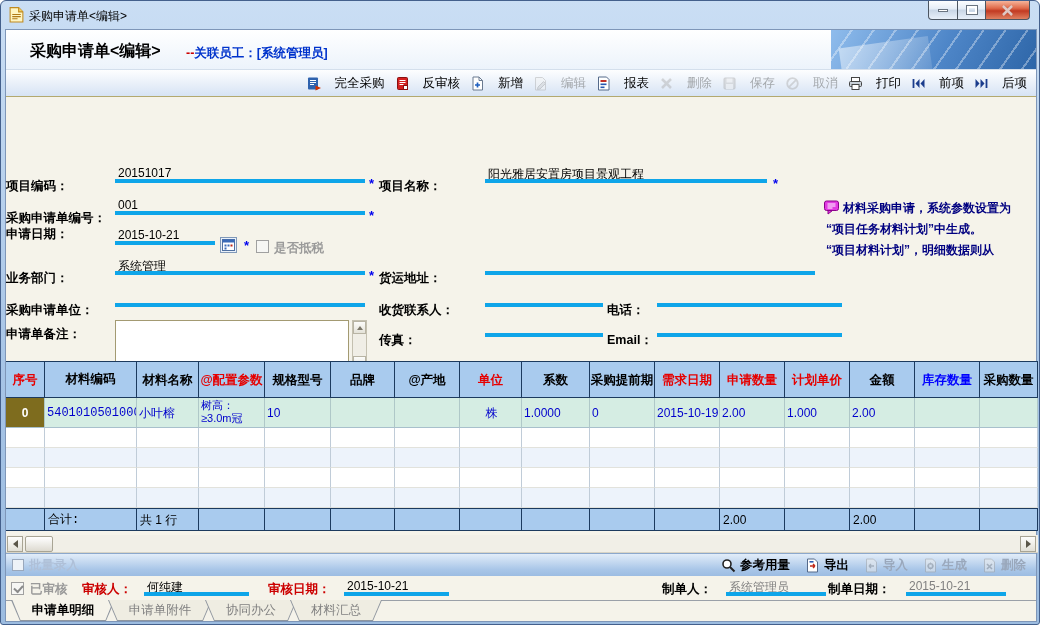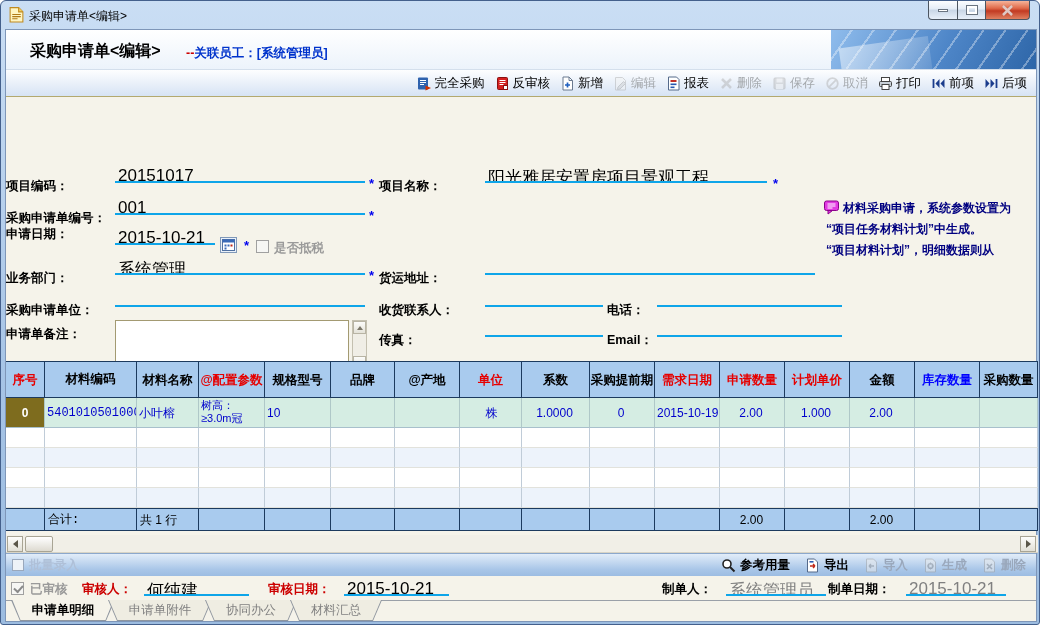--- a/index.html
+++ b/index.html
@@ -36,29 +36,29 @@
     background:linear-gradient(115deg,#8FBCEC 0%,#4E86C8 55%,#2E66A8 100%);overflow:hidden;}
   .deco:before{content:"";position:absolute;inset:0;
     background:repeating-linear-gradient(125deg,transparent 0 16px,rgba(255,255,255,.35) 16px 18px);}
   .deco:after{content:"";position:absolute;left:10px;top:12px;width:90px;height:40px;
     background:linear-gradient(125deg,rgba(255,255,255,.5),rgba(255,255,255,.1));transform:rotate(-8deg);}
   
   .toolbar{position:absolute;top:40px;left:0;width:1030px;height:27px;
     background:linear-gradient(180deg,#FDFEFF,#D6E3F4);
     border-bottom:1px solid #B3A96F;display:flex;justify-content:flex-end;align-items:center;
     padding-right:4px;}
-  .tbtn{display:flex;align-items:center;gap:3px;padding:2px 5px;font-size:12.5px;color:#000;cursor:pointer;white-space:nowrap;}
+  .tbtn{display:flex;align-items:center;gap:13px;padding:2px 5px;font-size:12.5px;color:#000;cursor:pointer;white-space:nowrap;}
   .tbtn.disabled{color:#A4A8AC;cursor:default;}
   .tbtn.disabled svg{opacity:.45;filter:grayscale(1);}
   
   .formarea{position:absolute;top:68px;left:0;width:1030px;height:262px;}
   .flabel{position:absolute;font-size:12.5px;font-weight:bold;color:#000;text-align:left;white-space:nowrap;}
   .flabel.red{color:#CC0000;}
   .flabel.gray{color:#9A9A9A;}
-  .uline{position:absolute;height:17px;border-bottom:2px solid #0ea5e9;font-size:17px;color:#000;padding-left:3px;white-space:nowrap;overflow:hidden;}
+  .uline{position:absolute;height:17px;border-bottom:4px solid #0ea5e9;font-size:12px;color:#000;padding-left:3px;white-space:nowrap;overflow:hidden;}
   .star{position:absolute;color:#0000EE;font-weight:bold;font-size:13px;}
   .cal-btn{position:absolute;width:17px;height:16px;border:1px solid #8098B8;background:#EAF1FA;display:flex;align-items:center;justify-content:center;cursor:pointer;}
   .cbx{position:absolute;width:13px;height:13px;border:1px solid #A0A0A0;background:#F6F6F4;}
   .cbx.checked:after{content:"";position:absolute;left:2px;top:2px;width:7px;height:4px;
     border-left:2px solid #8A8A8A;border-bottom:2px solid #8A8A8A;transform:rotate(-48deg);}
   .remark-box{position:absolute;left:109px;top:222px;width:234px;height:50px;background:#fff;border:1px solid #A39A72;}
   .spin{position:absolute;width:15px;background:#F0EEE6;border:1px solid #C4C0B0;display:flex;flex-direction:column;justify-content:space-between;}
   .spin .sb{height:13px;background:linear-gradient(#FCFCFA,#E4E2D8);border:1px solid #B8B4A4;display:flex;align-items:center;justify-content:center;}
   .tri-up{width:0;height:0;border-left:3.5px solid transparent;border-right:3.5px solid transparent;border-bottom:4px solid #7A7668;}
   .tri-dn{width:0;height:0;border-left:3.5px solid transparent;border-right:3.5px solid transparent;border-top:4px solid #7A7668;}
@@ -77,21 +77,21 @@
   .drow .gc{height:30px;line-height:30px;border-bottom:1px solid #A8C0CC;border-right:1px solid #AFC8C8;padding-left:2px;}
   .drow .c0{background:#7E6C1E;color:#fff;text-align:center;font-weight:bold;padding-left:0;}
   .erow .gc{height:20px;border-bottom:1px solid #E2E2DC;}
   .erow.alt{background:#EDF3FB;}
   .erow{background:#FFFFFF;}
   .trow{background:#A9CBEE;color:#000;}
   .trow .gc{height:23px;line-height:23px;border-top:1px solid #1C3A5E;border-bottom:1px solid #1C3A5E;border-right:1px solid #1C3A5E;padding-left:3px;}
   .c0{width:39px;}.c1{width:92px;font-family:Liberation Mono, monospace;}.c2{width:62px;}.c3{width:66px;}.c4{width:66px;}.c5{width:64px;}
   .c6{width:65px;}.c7{width:62px;}.c8{width:68px;}.c9{width:65px;}.c10{width:65px;}
   .c11{width:65px;}.c12{width:65px;}.c13{width:65px;}.c14{width:65px;}.c15{flex:1;}
-  .ar{text-align:center;padding-right:4px !important;}
+  .ar{text-align:left;padding-right:4px !important;}
   .ac{text-align:center;}
   .cfg{font-size:11px;line-height:13px;white-space:normal;padding-top:1px;}
   
   .hsb{position:absolute;top:505px;left:0;width:1032px;height:18px;background:#F1EFE7;border-bottom:1px solid #D8D4C6;}
   .sbtn{position:absolute;top:1px;width:16px;height:16px;background:linear-gradient(#FDFDFB,#E2E0D6);border:1px solid #A8A494;display:flex;align-items:center;justify-content:center;}
   .tri-l{width:0;height:0;border-top:4px solid transparent;border-bottom:4px solid transparent;border-right:5px solid #5A5648;}
   .tri-r{width:0;height:0;border-top:4px solid transparent;border-bottom:4px solid transparent;border-left:5px solid #5A5648;}
   .thumb{position:absolute;top:1px;left:19px;width:28px;height:16px;background:linear-gradient(#FFFFFF,#DDDAD0);border:1px solid #A8A494;border-radius:2px;}
   
   .bluebar{position:absolute;top:523px;left:0;width:1030px;height:23px;

